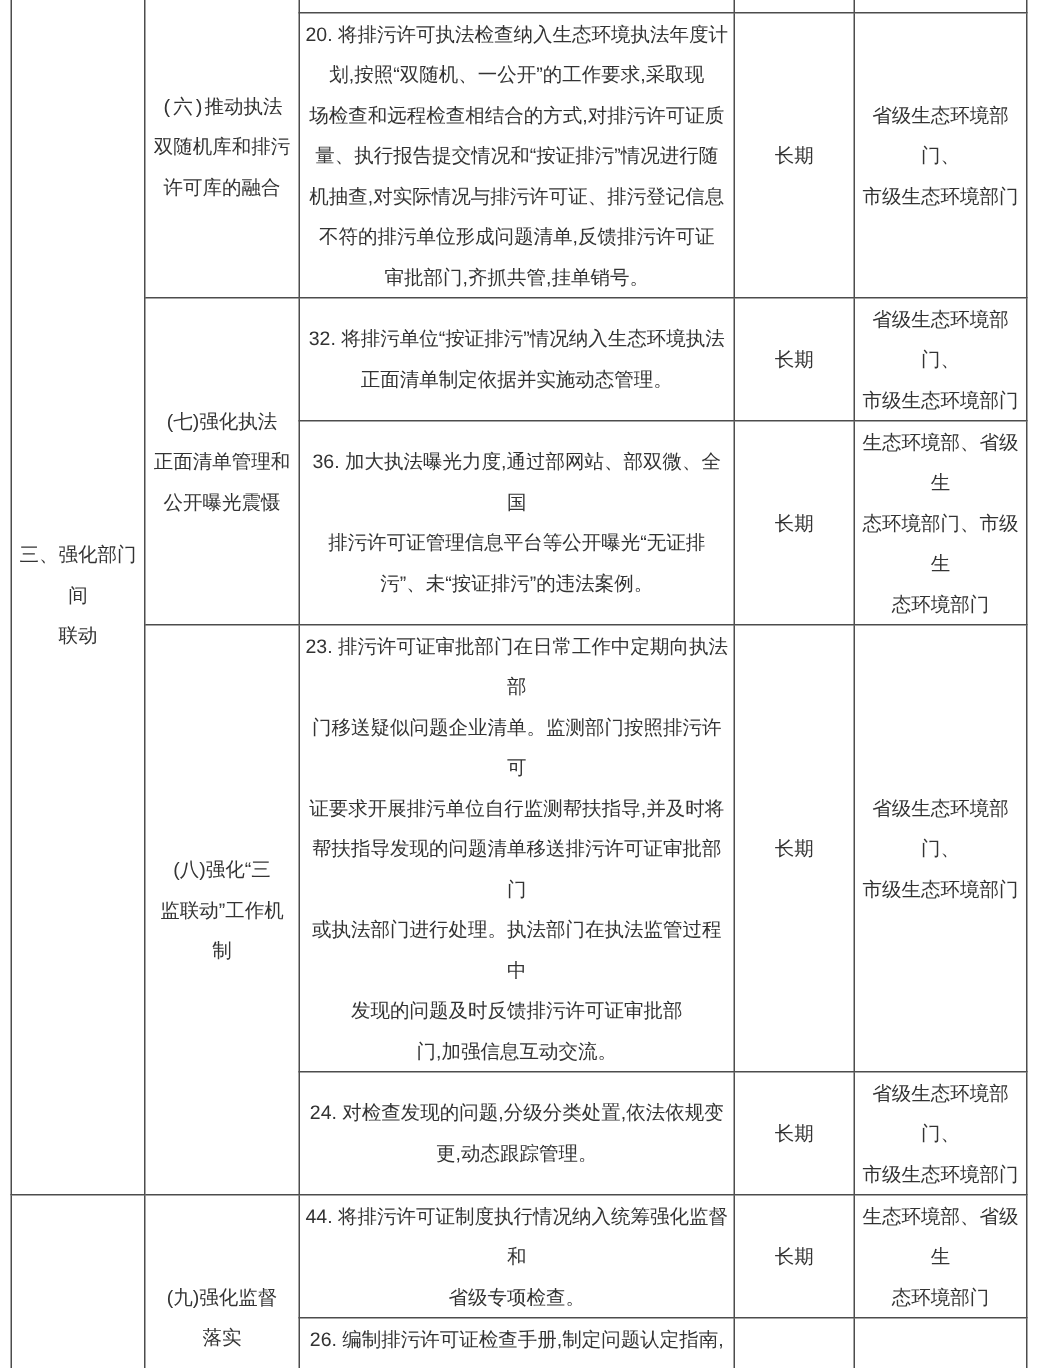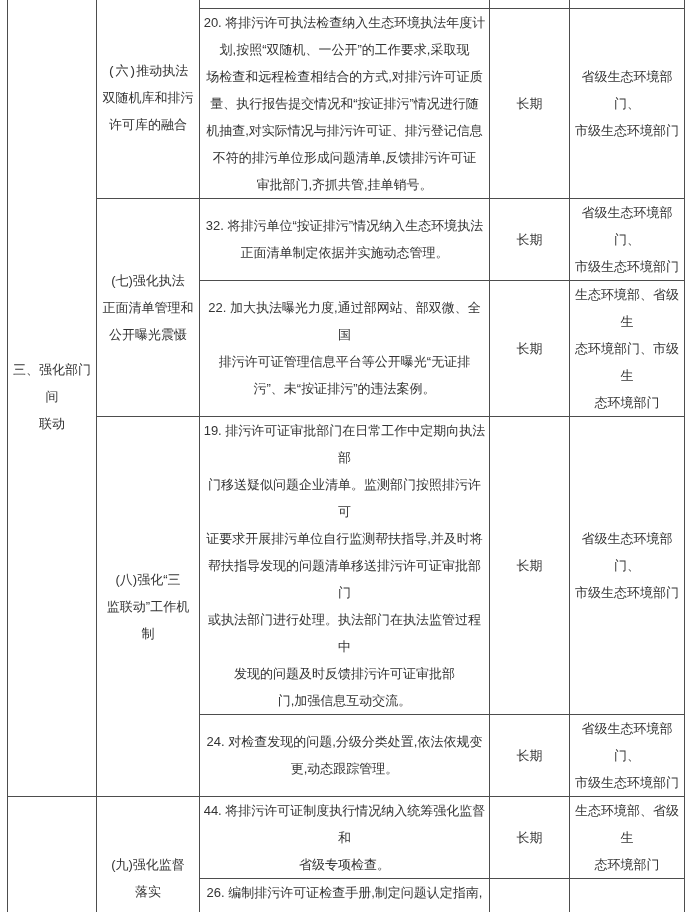--- a/index.html
+++ b/index.html
@@ -72,34 +72,34 @@
 正面清单管理和
 公开曝光震慑</td>
       <td>32. 将排污单位“按证排污”情况纳入生态环境执法
 正面清单制定依据并实施动态管理。</td>
       <td class="time">长期</td>
       <td class="resp">省级生态环境部门、
 市级生态环境部门</td>
     </tr>
 
     <tr style="height:88px">
-      <td>22. 加大执法曝光力度,通过部网站、部双微、全国
+      <td>36. 加大执法曝光力度,通过部网站、部双微、全国
 排污许可证管理信息平台等公开曝光“无证排
 污”、未“按证排污”的违法案例。</td>
       <td class="time">长期</td>
       <td class="resp">生态环境部、省级生
 态环境部门、市级生
 态环境部门</td>
     </tr>
 
     <tr style="height:186px">
       <td rowspan="2">(八)强化“三
 监联动”工作机
 制</td>
-      <td>19. 排污许可证审批部门在日常工作中定期向执法部
+      <td>23. 排污许可证审批部门在日常工作中定期向执法部
 门移送疑似问题企业清单。监测部门按照排污许可
 证要求开展排污单位自行监测帮扶指导,并及时将
 帮扶指导发现的问题清单移送排污许可证审批部门
 或执法部门进行处理。执法部门在执法监管过程中
 发现的问题及时反馈排污许可证审批部
 门,加强信息互动交流。</td>
       <td class="time">长期</td>
       <td class="resp">省级生态环境部门、
 市级生态环境部门</td>
     </tr>

